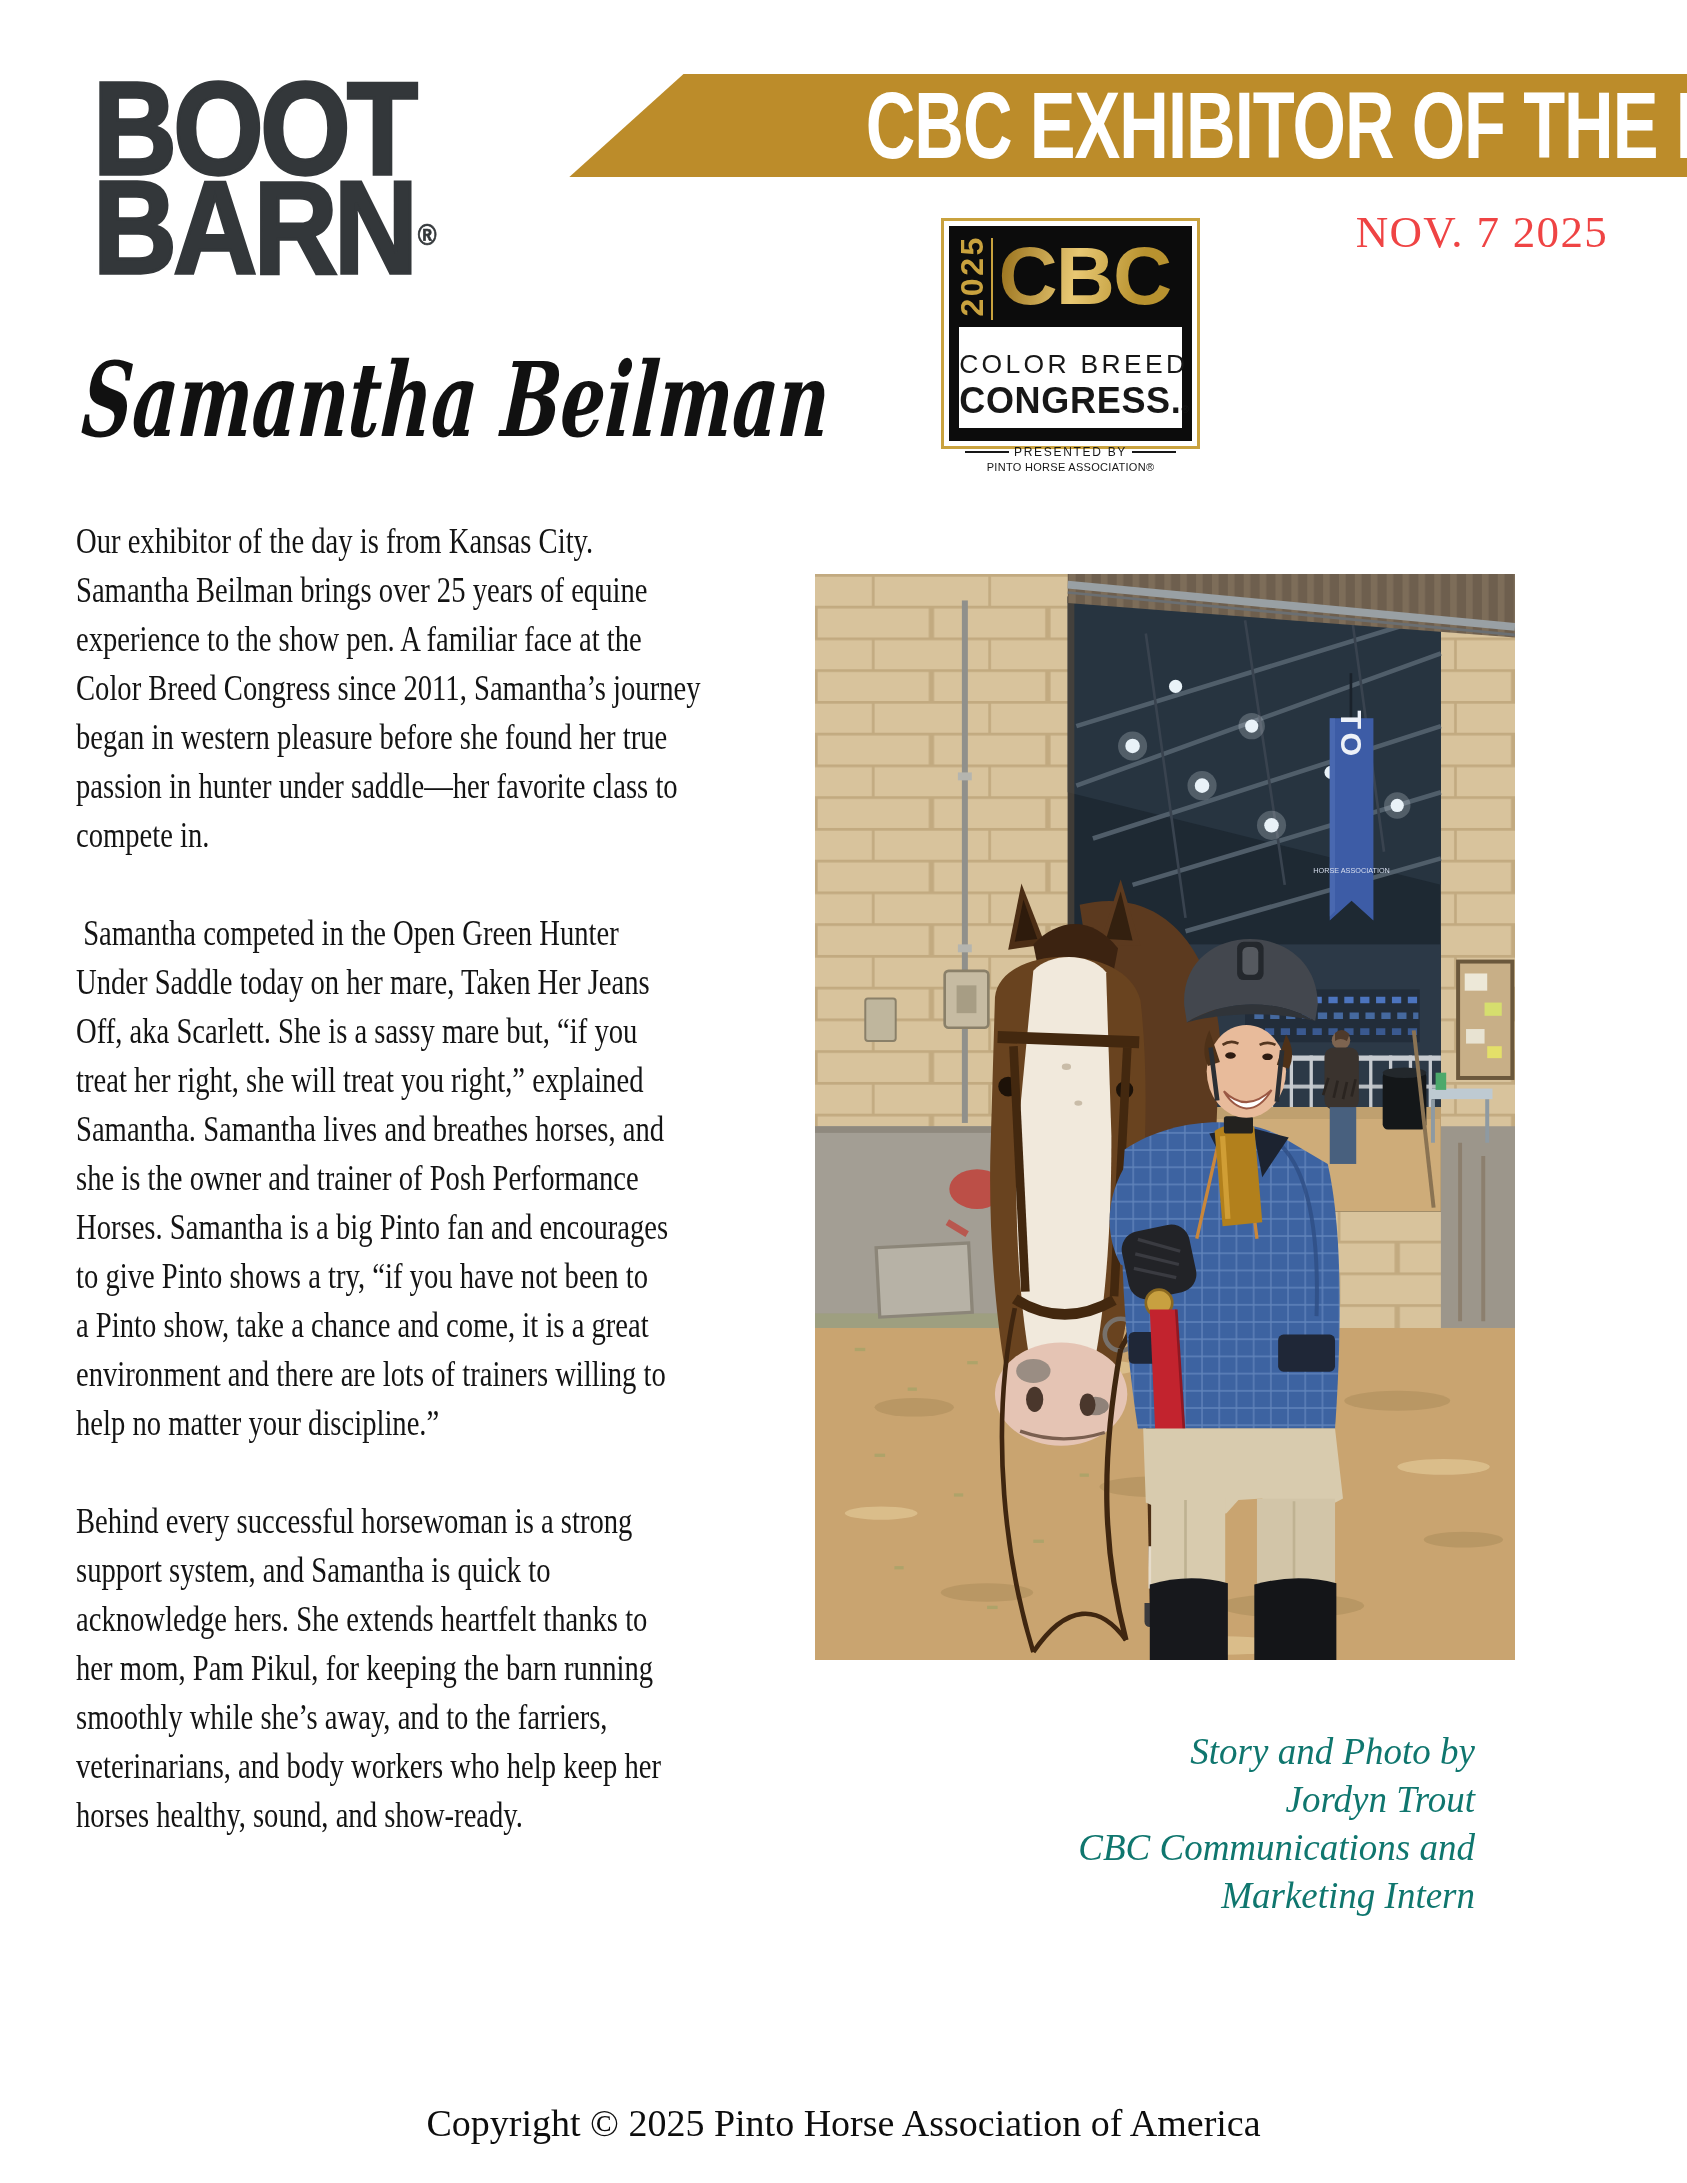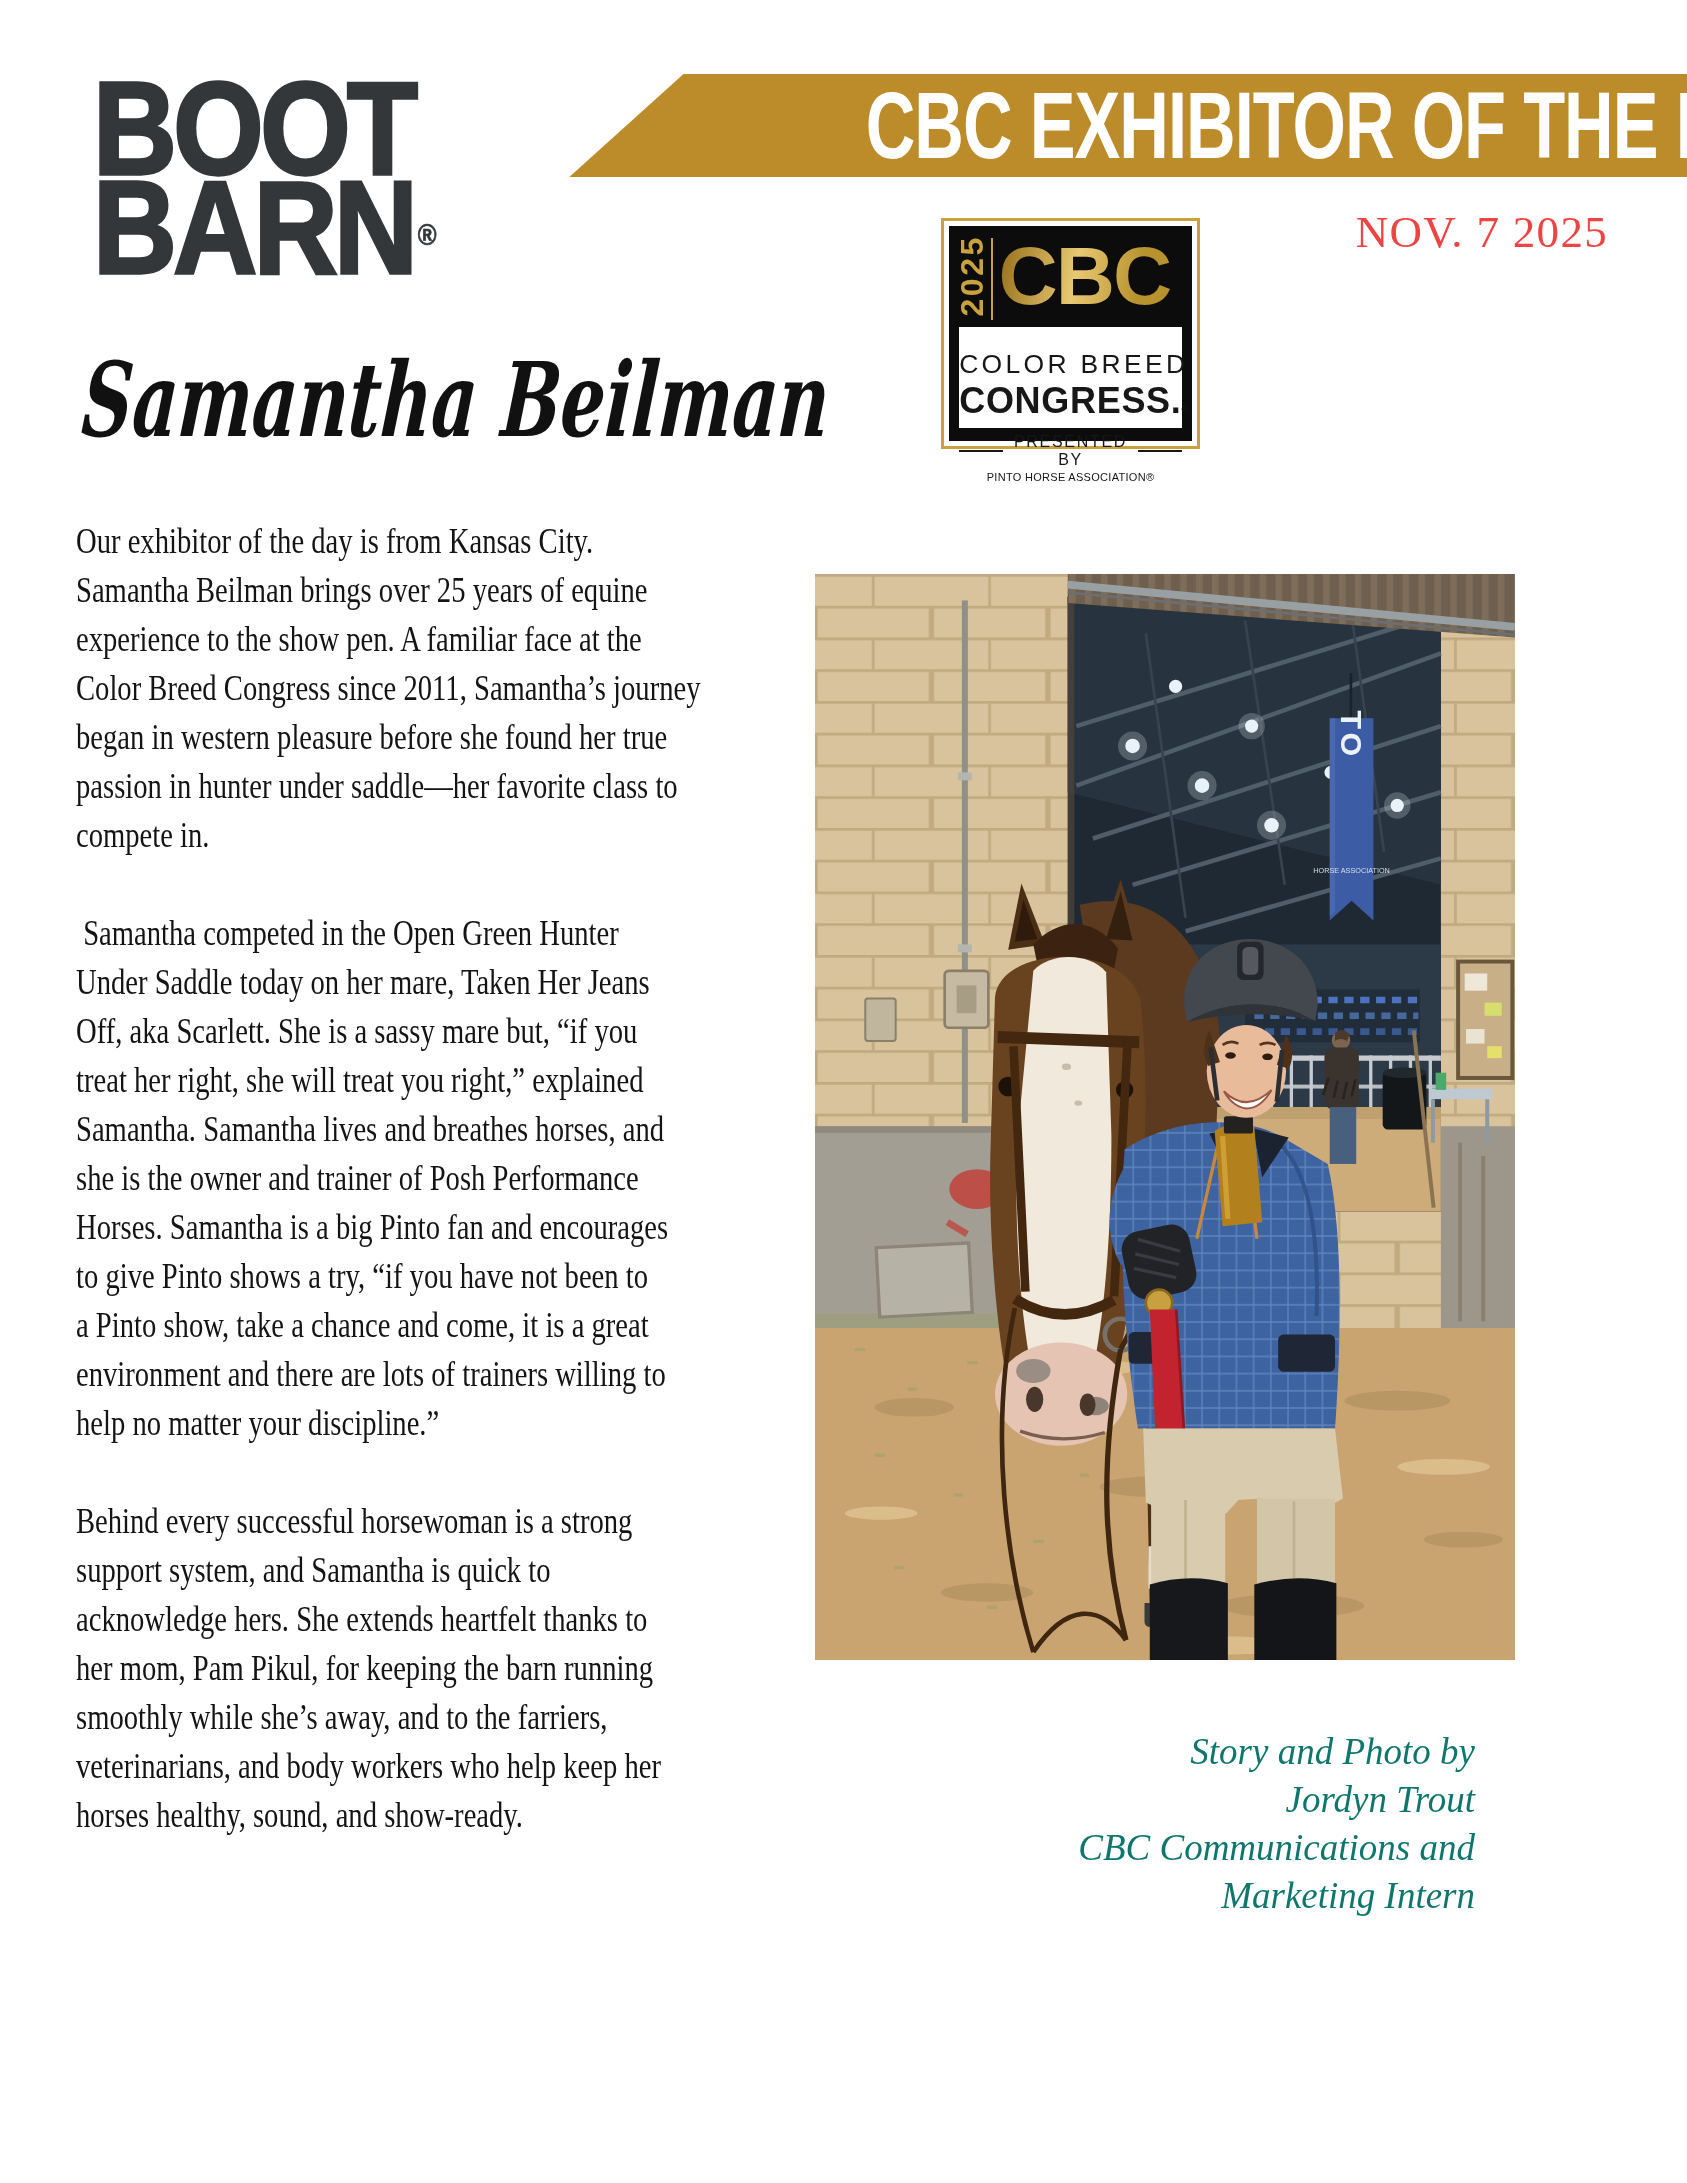--- a/index.html
+++ b/index.html
@@ -31,22 +31,22 @@
   .cbc-vrule{position:absolute;left:42px;top:12px;width:2.6px;height:82px;background:var(--logo_gold,#C9A23E);}
   .cbc-acronym{position:absolute;left:50px;top:0px;font-family:"Liberation Sans",sans-serif;font-weight:bold;
     font-size:82px;letter-spacing:-2px;background:linear-gradient(100deg,#9c7520 5%,#e8c873 45%,#b8922f 80%);
     -webkit-background-clip:text;background-clip:text;color:transparent;line-height:99px;}
   .cbc-white{position:absolute;left:10.6px;right:10.6px;top:101px;bottom:13.2px;background:#ffffff;text-align:center;
     font-family:"Liberation Sans",sans-serif;color:#171717;padding-top:22px;box-sizing:border-box;}
   .cbc-name1{font-size:26.5px;letter-spacing:3.3px;white-space:nowrap;}
   .cbc-name2-row{margin-top:0px;white-space:nowrap;}
   .cbc-name2{font-size:36px;font-weight:bold;letter-spacing:0.7px;}
   .cbc-reg{font-size:10px;vertical-align:baseline;}
-  .cbc-presented{margin-top:11px;display:flex;align-items:center;justify-content:center;gap:5.3px;
-    font-size:16px;letter-spacing:1.7px;}
+  .cbc-presented{margin-top:23px;display:flex;align-items:center;justify-content:center;gap:5.3px;
+    font-size:12px;letter-spacing:1.7px;}
   .pline{flex:0 0 44px;height:2px;background:#171717;}
   .cbc-assoc{font-size:11px;letter-spacing:0.3px;margin-top:2px;white-space:nowrap;}
 
   
   .name-script{position:absolute;left:87px;top:339px;font-family:"DejaVu Serif",serif;font-style:italic;
     font-weight:bold;font-size:103px;color:#111;white-space:nowrap;transform:skewX(-4deg) scaleX(.68);
     transform-origin:left top;}
 
   
   .article{position:absolute;left:76px;top:517px;width:900px;transform:scaleX(.795);transform-origin:left top;
@@ -359,15 +359,16 @@
       </g>
     </svg>
   </div>
 
   <div class="caption">Story and Photo by
 Jordyn Trout
 CBC Communications and
 Marketing Intern</div>
 
 
+  <div class="copyright">Copyright © 2025 Pinto Horse Association of America</div>
 
 </div>
 
 
 </body></html>

